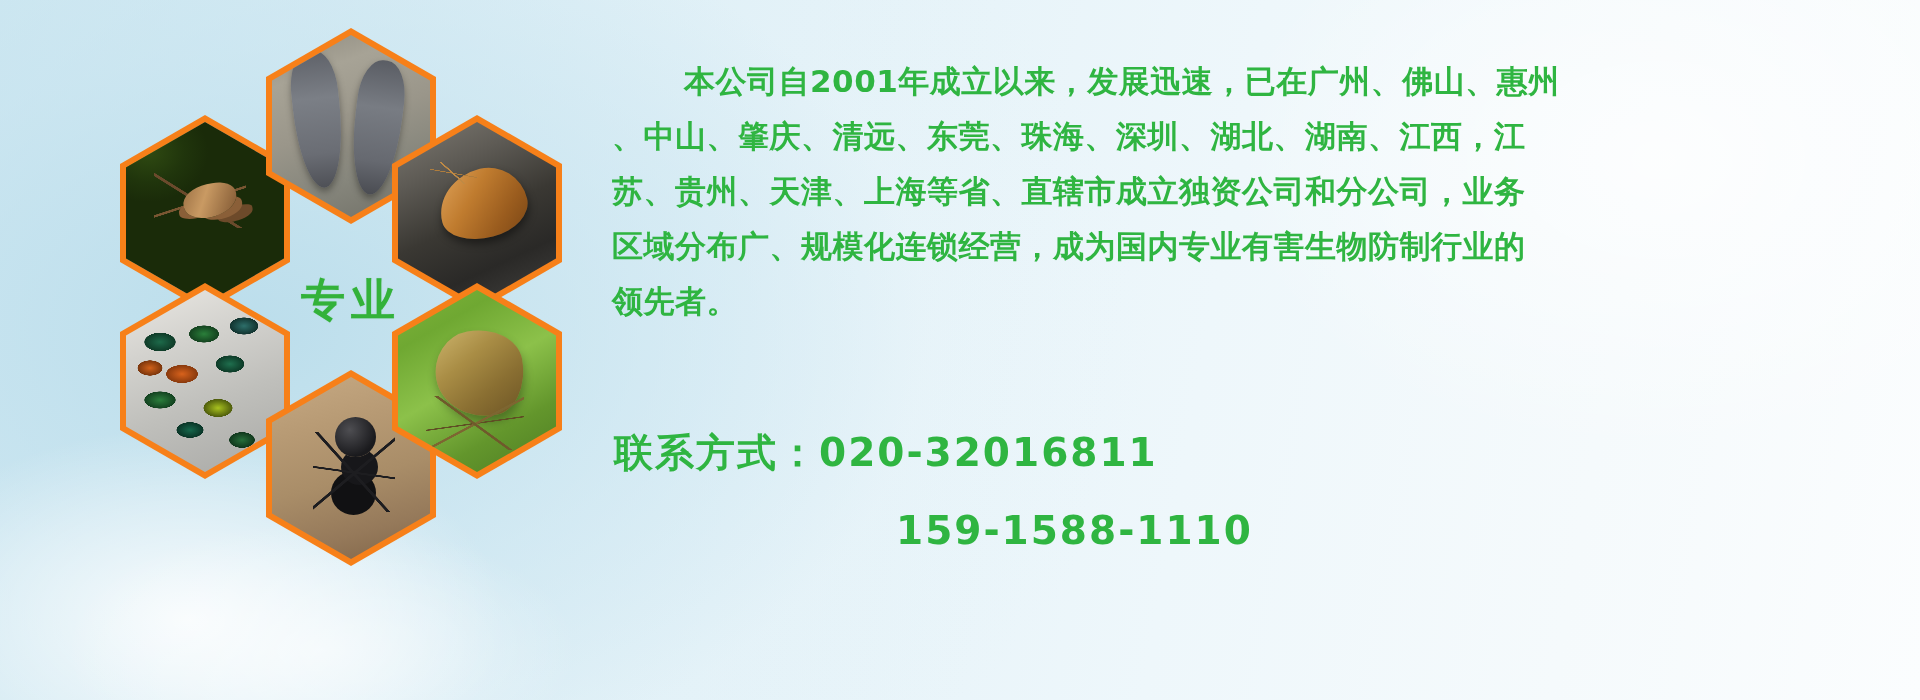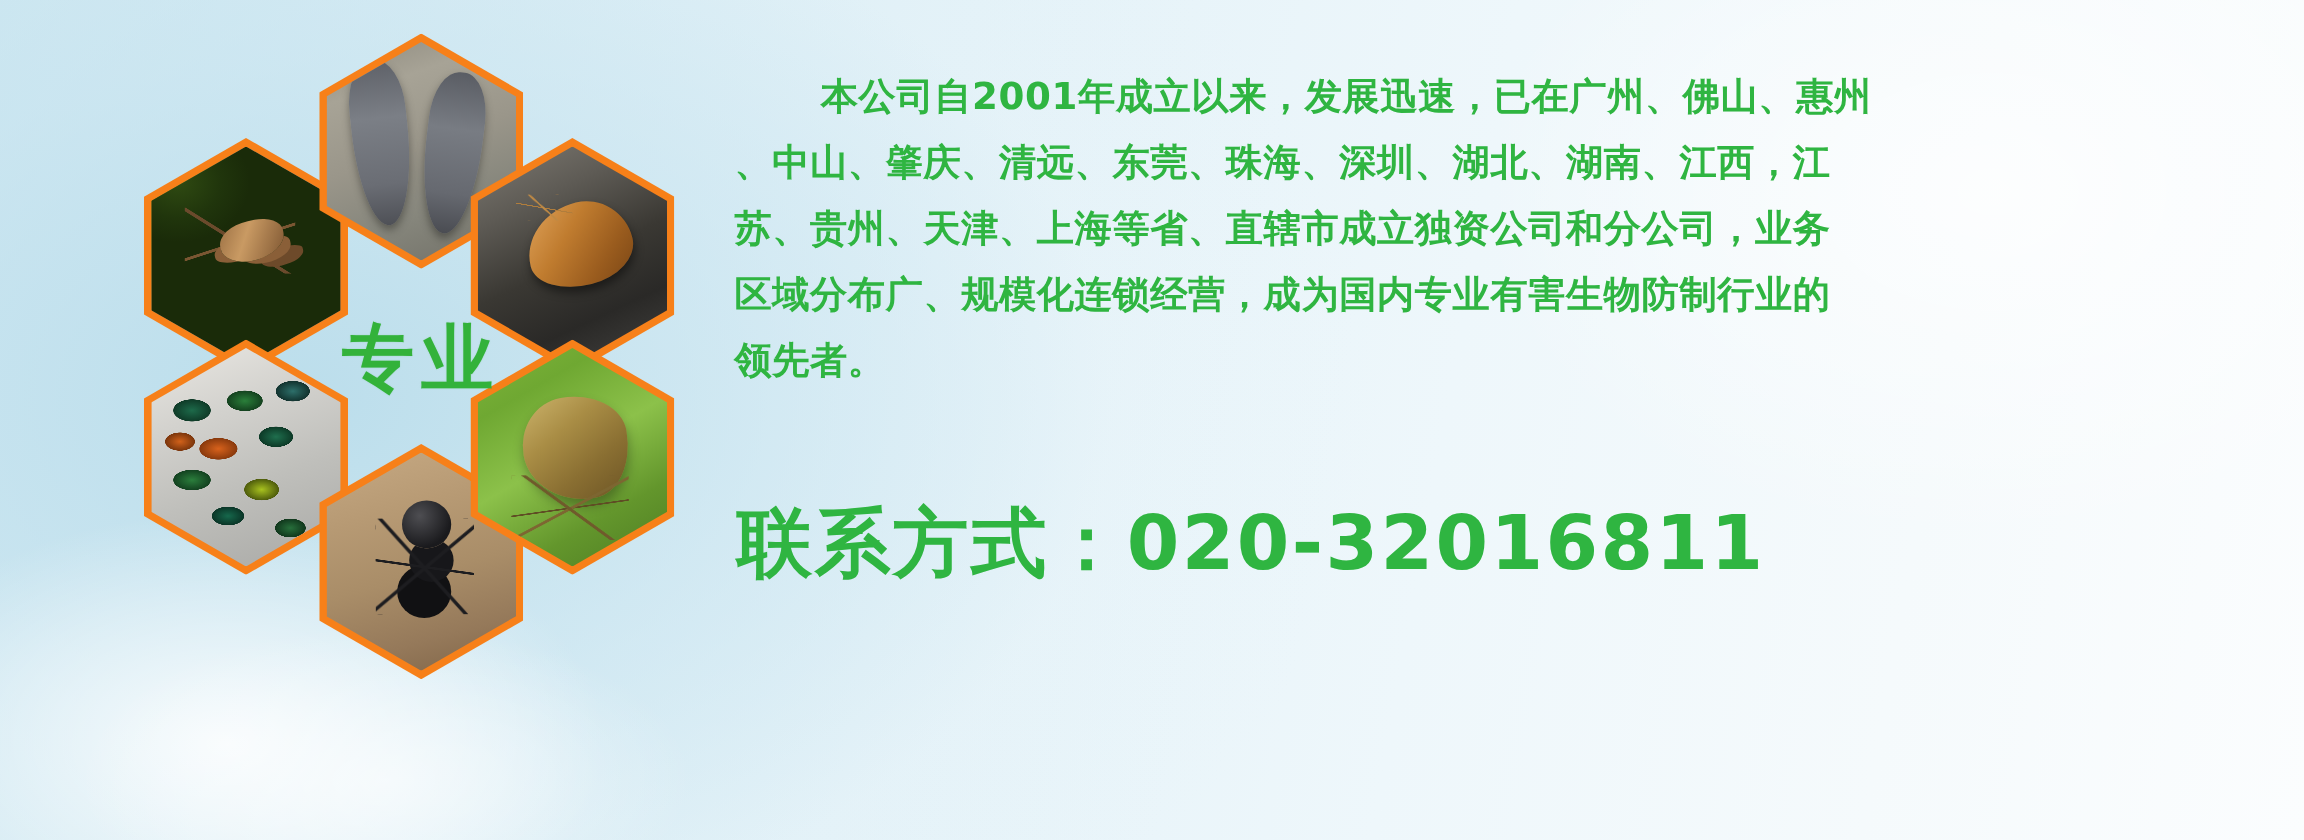--- a/index.html
+++ b/index.html
@@ -53,21 +53,21 @@
   .hex .art{ position:absolute; inset:0; }
 
   
   .hex-center{
     position:absolute;
     width:176px; height:204px;
     display:flex; align-items:center; justify-content:center;
   }
   .hex-center .label{
     color:#33b23a;
-    font-size:60px;
+    font-size:44px;
     font-weight:700;
     line-height:1.32;
     letter-spacing:6px;
     text-align:center;
     font-family:"DejaVu Sans","Liberation Sans",sans-serif;
     text-shadow:0 0 1px rgba(51,178,58,0.4);
   }
   .hex-center .label span{ display:block; }
 
   
@@ -202,21 +202,21 @@
     letter-spacing:0.5px;
   }
   .body-copy p{ white-space:nowrap; }
   .body-copy p.indent{ text-indent:72px; }
 
   .contact{ position:absolute; left:14px; top:398px; width:1300px; }
   .contact-line{
     color:#2fb541;
     font-family:"DejaVu Sans","Liberation Sans",sans-serif;
     font-weight:700;
-    font-size:63px;
+    font-size:39px;
     line-height:78px;
     letter-spacing:2px;
     white-space:nowrap;
   }
   .contact-line.second{ padding-left:282px; }
   .contact-num{ letter-spacing:2px; }
 </style>
 </head>
 <body>
 
@@ -275,16 +275,17 @@
     <div class="body-copy">
       <p class="indent">本公司自2001年成立以来，发展迅速，已在广州、佛山、惠州</p>
       <p>、中山、肇庆、清远、东莞、珠海、深圳、湖北、湖南、江西，江</p>
       <p>苏、贵州、天津、上海等省、直辖市成立独资公司和分公司，业务</p>
       <p>区域分布广、规模化连锁经营，成为国内专业有害生物防制行业的</p>
       <p>领先者。</p>
     </div>
 
     <div class="contact">
       <div class="contact-line"><span>联系方式：</span><span class="contact-num">020-32016811</span></div>
+      <div class="contact-line second"><span class="contact-num">159-1588-1110</span></div>
     </div>
 
   </div>
 </div>
 
 </body></html>

